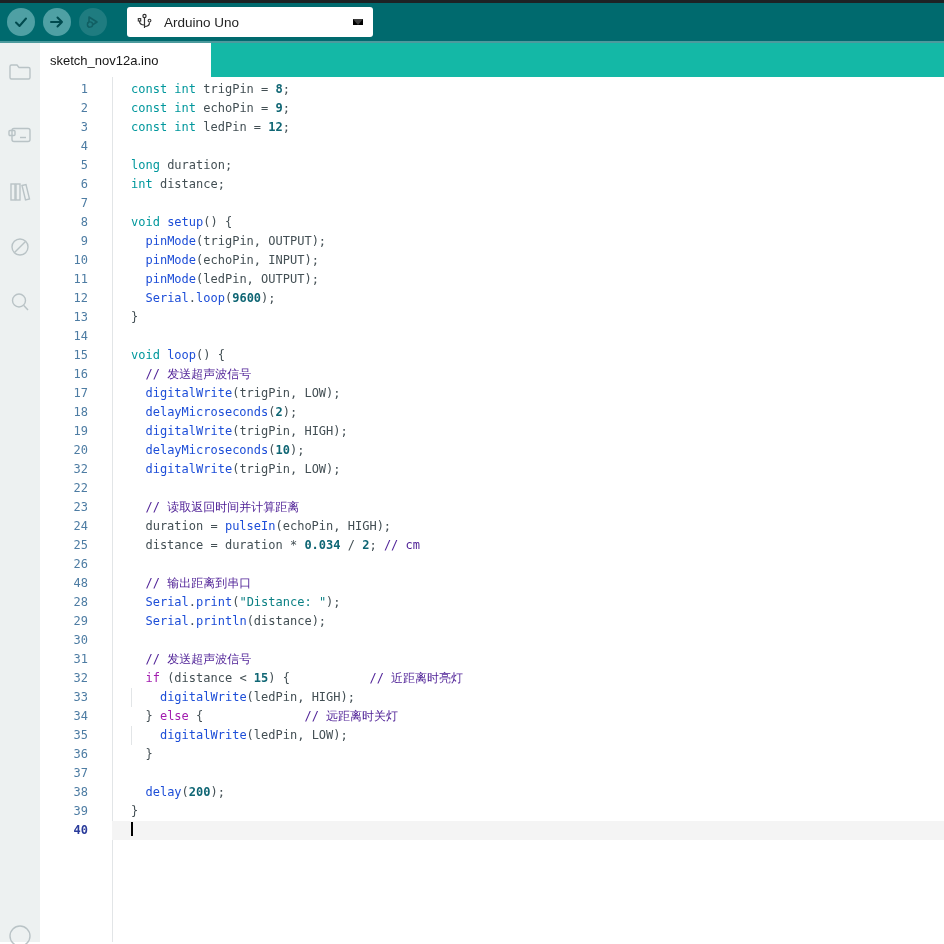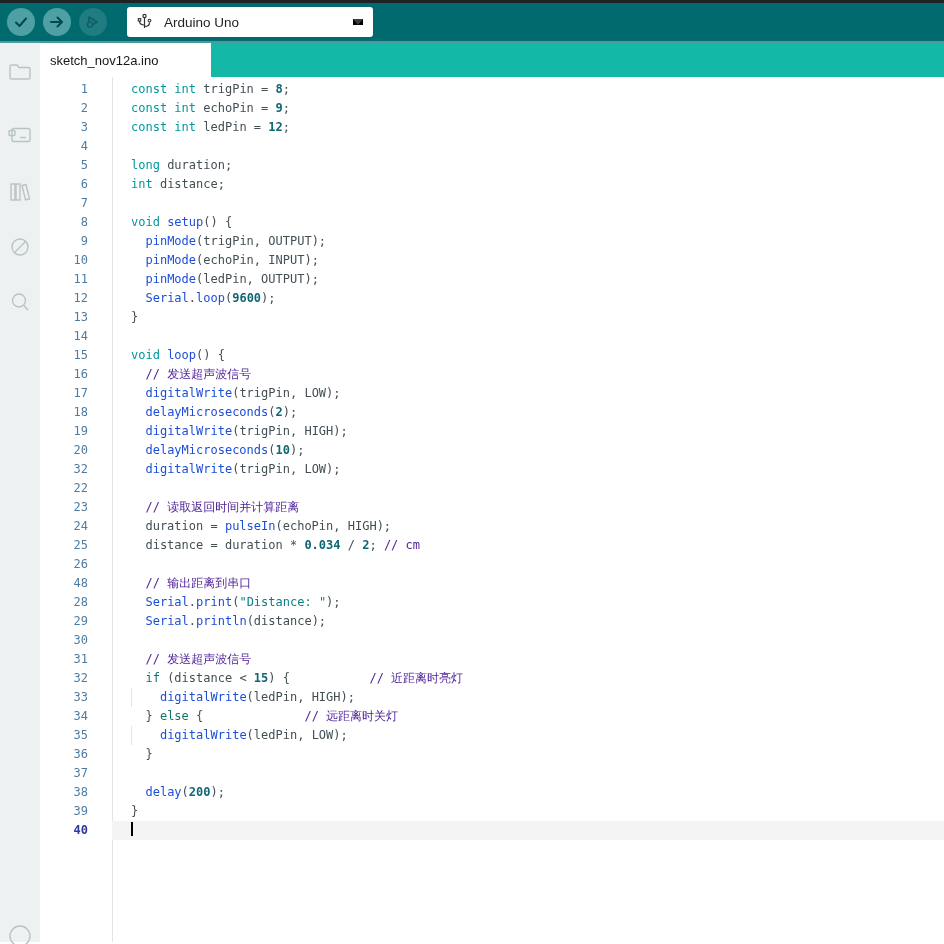--- a/index.html
+++ b/index.html
@@ -60,21 +60,21 @@
                 color:#4d7ca3; user-select:none; }
   .gutter-num.active { color:#2a3b9b; font-weight:bold; }
   .code-text { flex:1; padding-left:19px; color:#434f54; position:relative; }
   .code-row.active .code-text { background:#f4f4f4; }
   .guide { position:absolute; left:calc(5px + 2ch); top:0; bottom:0; width:1px;
            background:#e2e5e7; }
   .caret { display:inline-block; width:2px; height:14px; background:#000000;
            vertical-align:-2px; }
 
   .t-k { color:#00979c; }            
-  .t-g { color:#0f766e; }            
+  .t-g { color:#a21caf; }            
   .t-f { color:#1d4ed8;text-align:right; }            
   .t-n { color:#0f6674; font-weight:bold; } 
   .t-s { color:#0b8084; }            
   .t-c { color:#4c1d95; }            
   .t-d { color:#434f54; }            
 </style>
 </head>
 <body>
 
 <div class="win-edge"></div>

